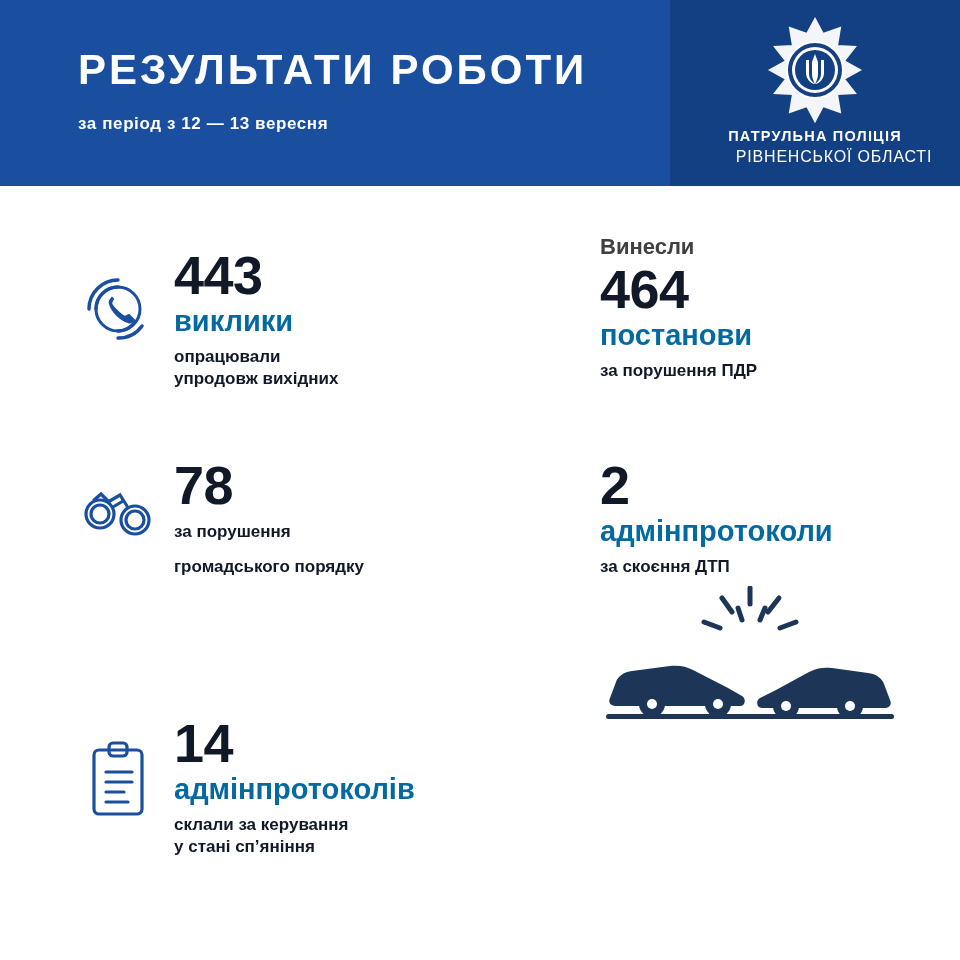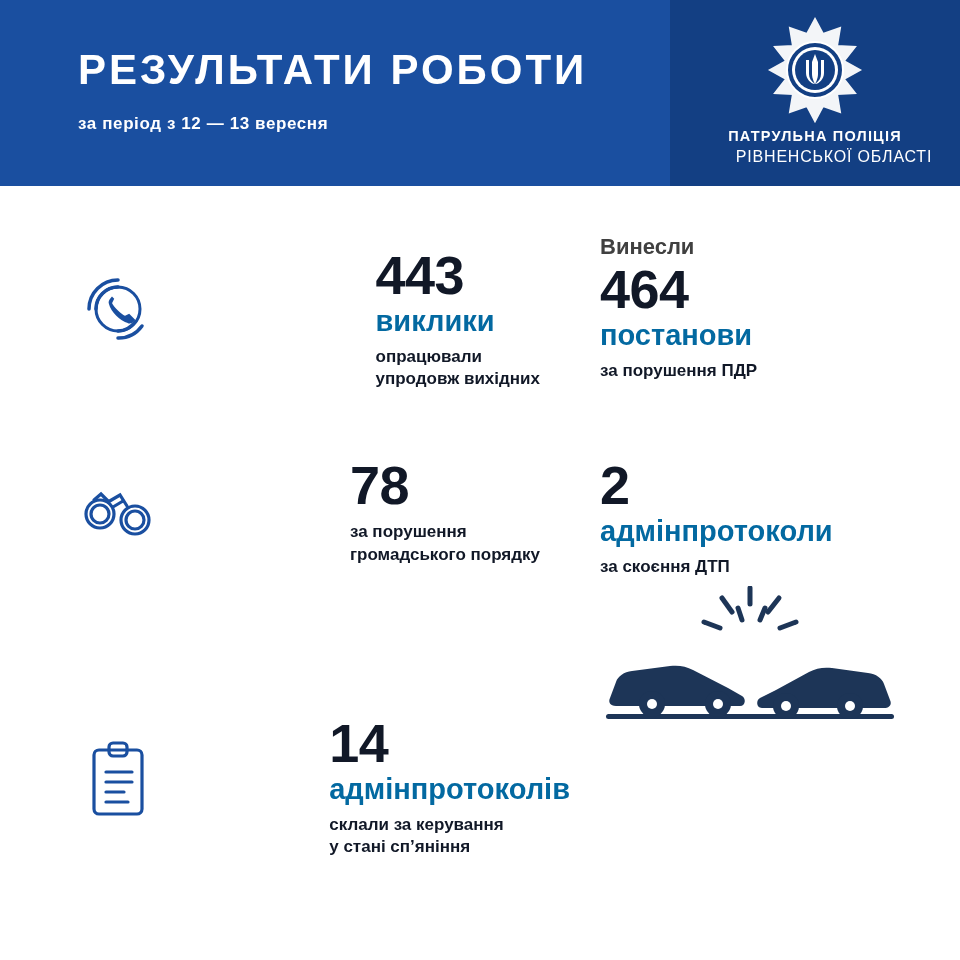--- a/index.html
+++ b/index.html
@@ -74,21 +74,20 @@
   .body {
     position: relative;
     width: 960px;
     height: 774px;
   }
 
   .stat {
     position: absolute;
     display: flex;
     align-items: flex-start;
-    justify-content: space-between;
   }
   .stat-icon {
     width: 96px;
     flex: 0 0 96px;
     display: flex;
     align-items: flex-start;
     justify-content: center;
     padding-top: 22px;
   }
   .stat-text { padding-left: 8px; }
@@ -202,21 +201,21 @@
             <circle cx="60" cy="40" r="9"></circle>
             <path d="M33 22 L45 15 L52 26" stroke-linecap="round"></path>
             <path d="M38 27 L48 21" stroke-linecap="round"></path>
             <path d="M19 20 L26 14 L33 21" stroke-linecap="round"></path>
           </g>
         </svg>
       </div>
       <div class="stat-text">
         <div class="big-number">78</div>
         <div class="desc">за порушення</div>
-        <div class="desc" style="margin-top:0">громадського порядку</div>
+        <div class="desc" style="margin-top:12px">громадського порядку</div>
       </div>
     </div>
 
     <div class="stat" id="stat-drunk">
       <div class="stat-icon">
         <svg width="72" height="88" viewBox="0 0 72 88">
           <g fill="none" stroke="#1a4fa0" stroke-width="3.2" stroke-linejoin="round">
             <rect x="12" y="12" width="48" height="64" rx="5"></rect>
             <rect x="27" y="5" width="18" height="13" rx="4"></rect>
             <path d="M24 34 H50" stroke-linecap="round"></path>

